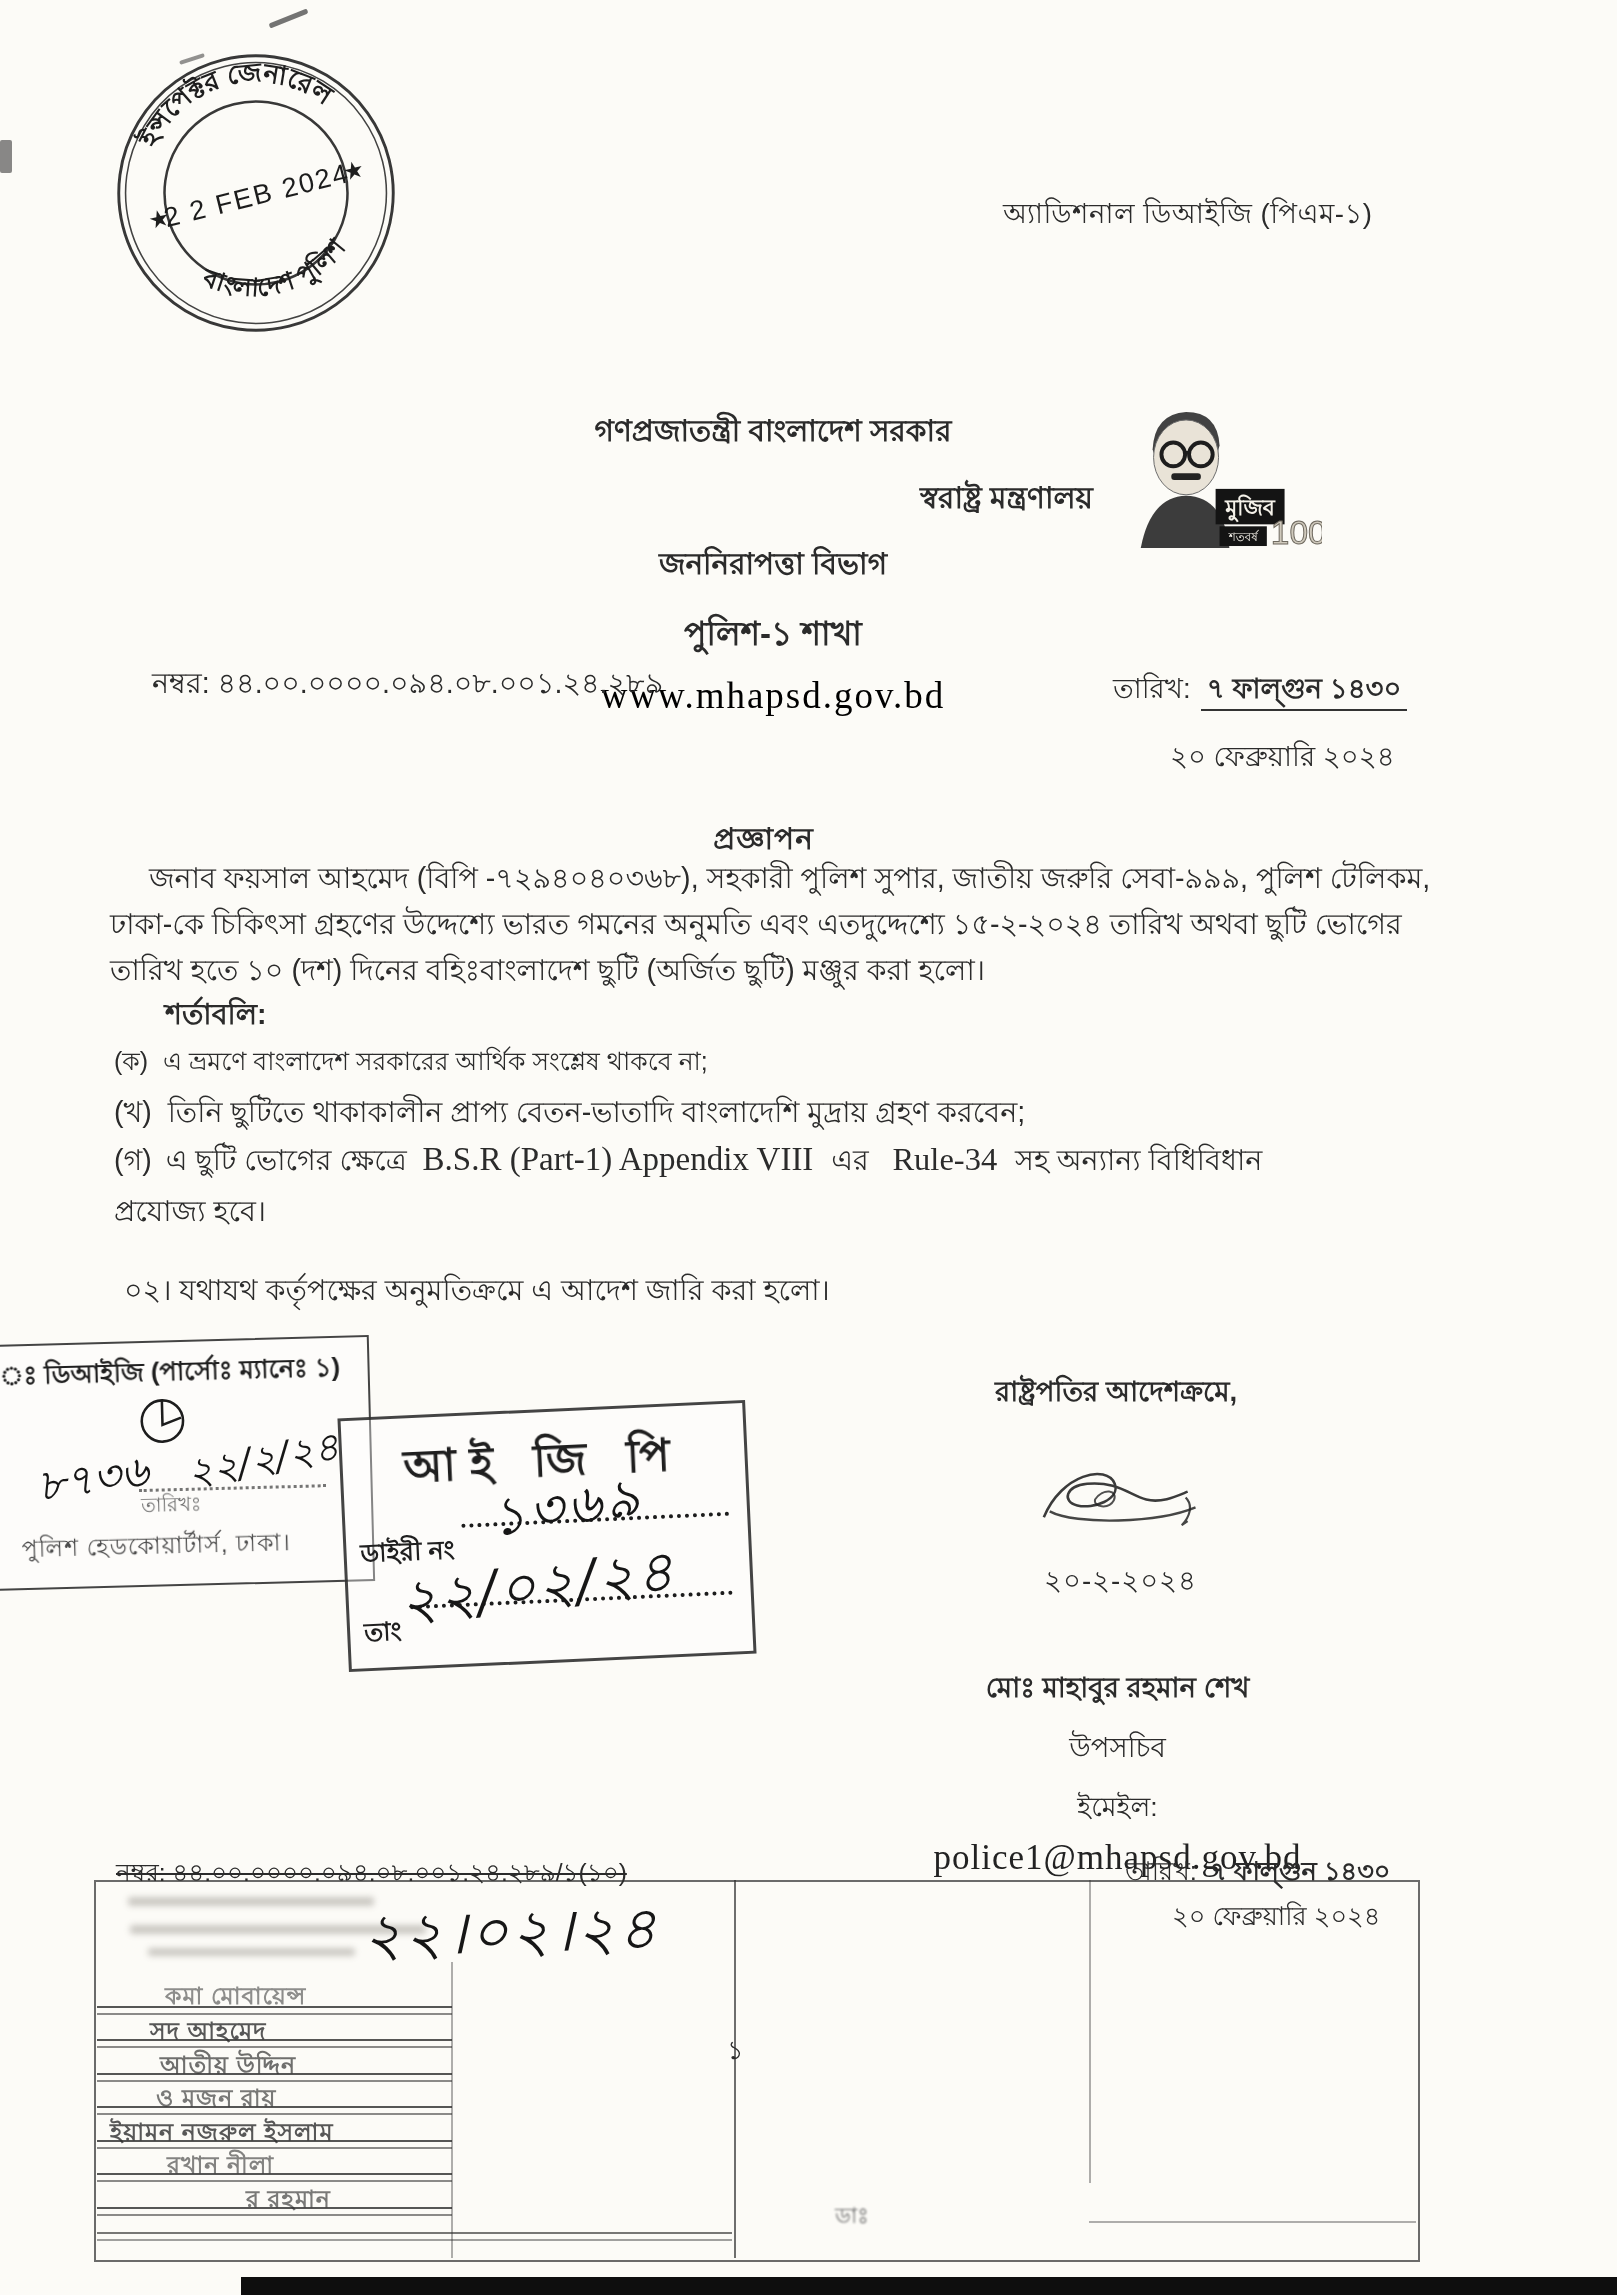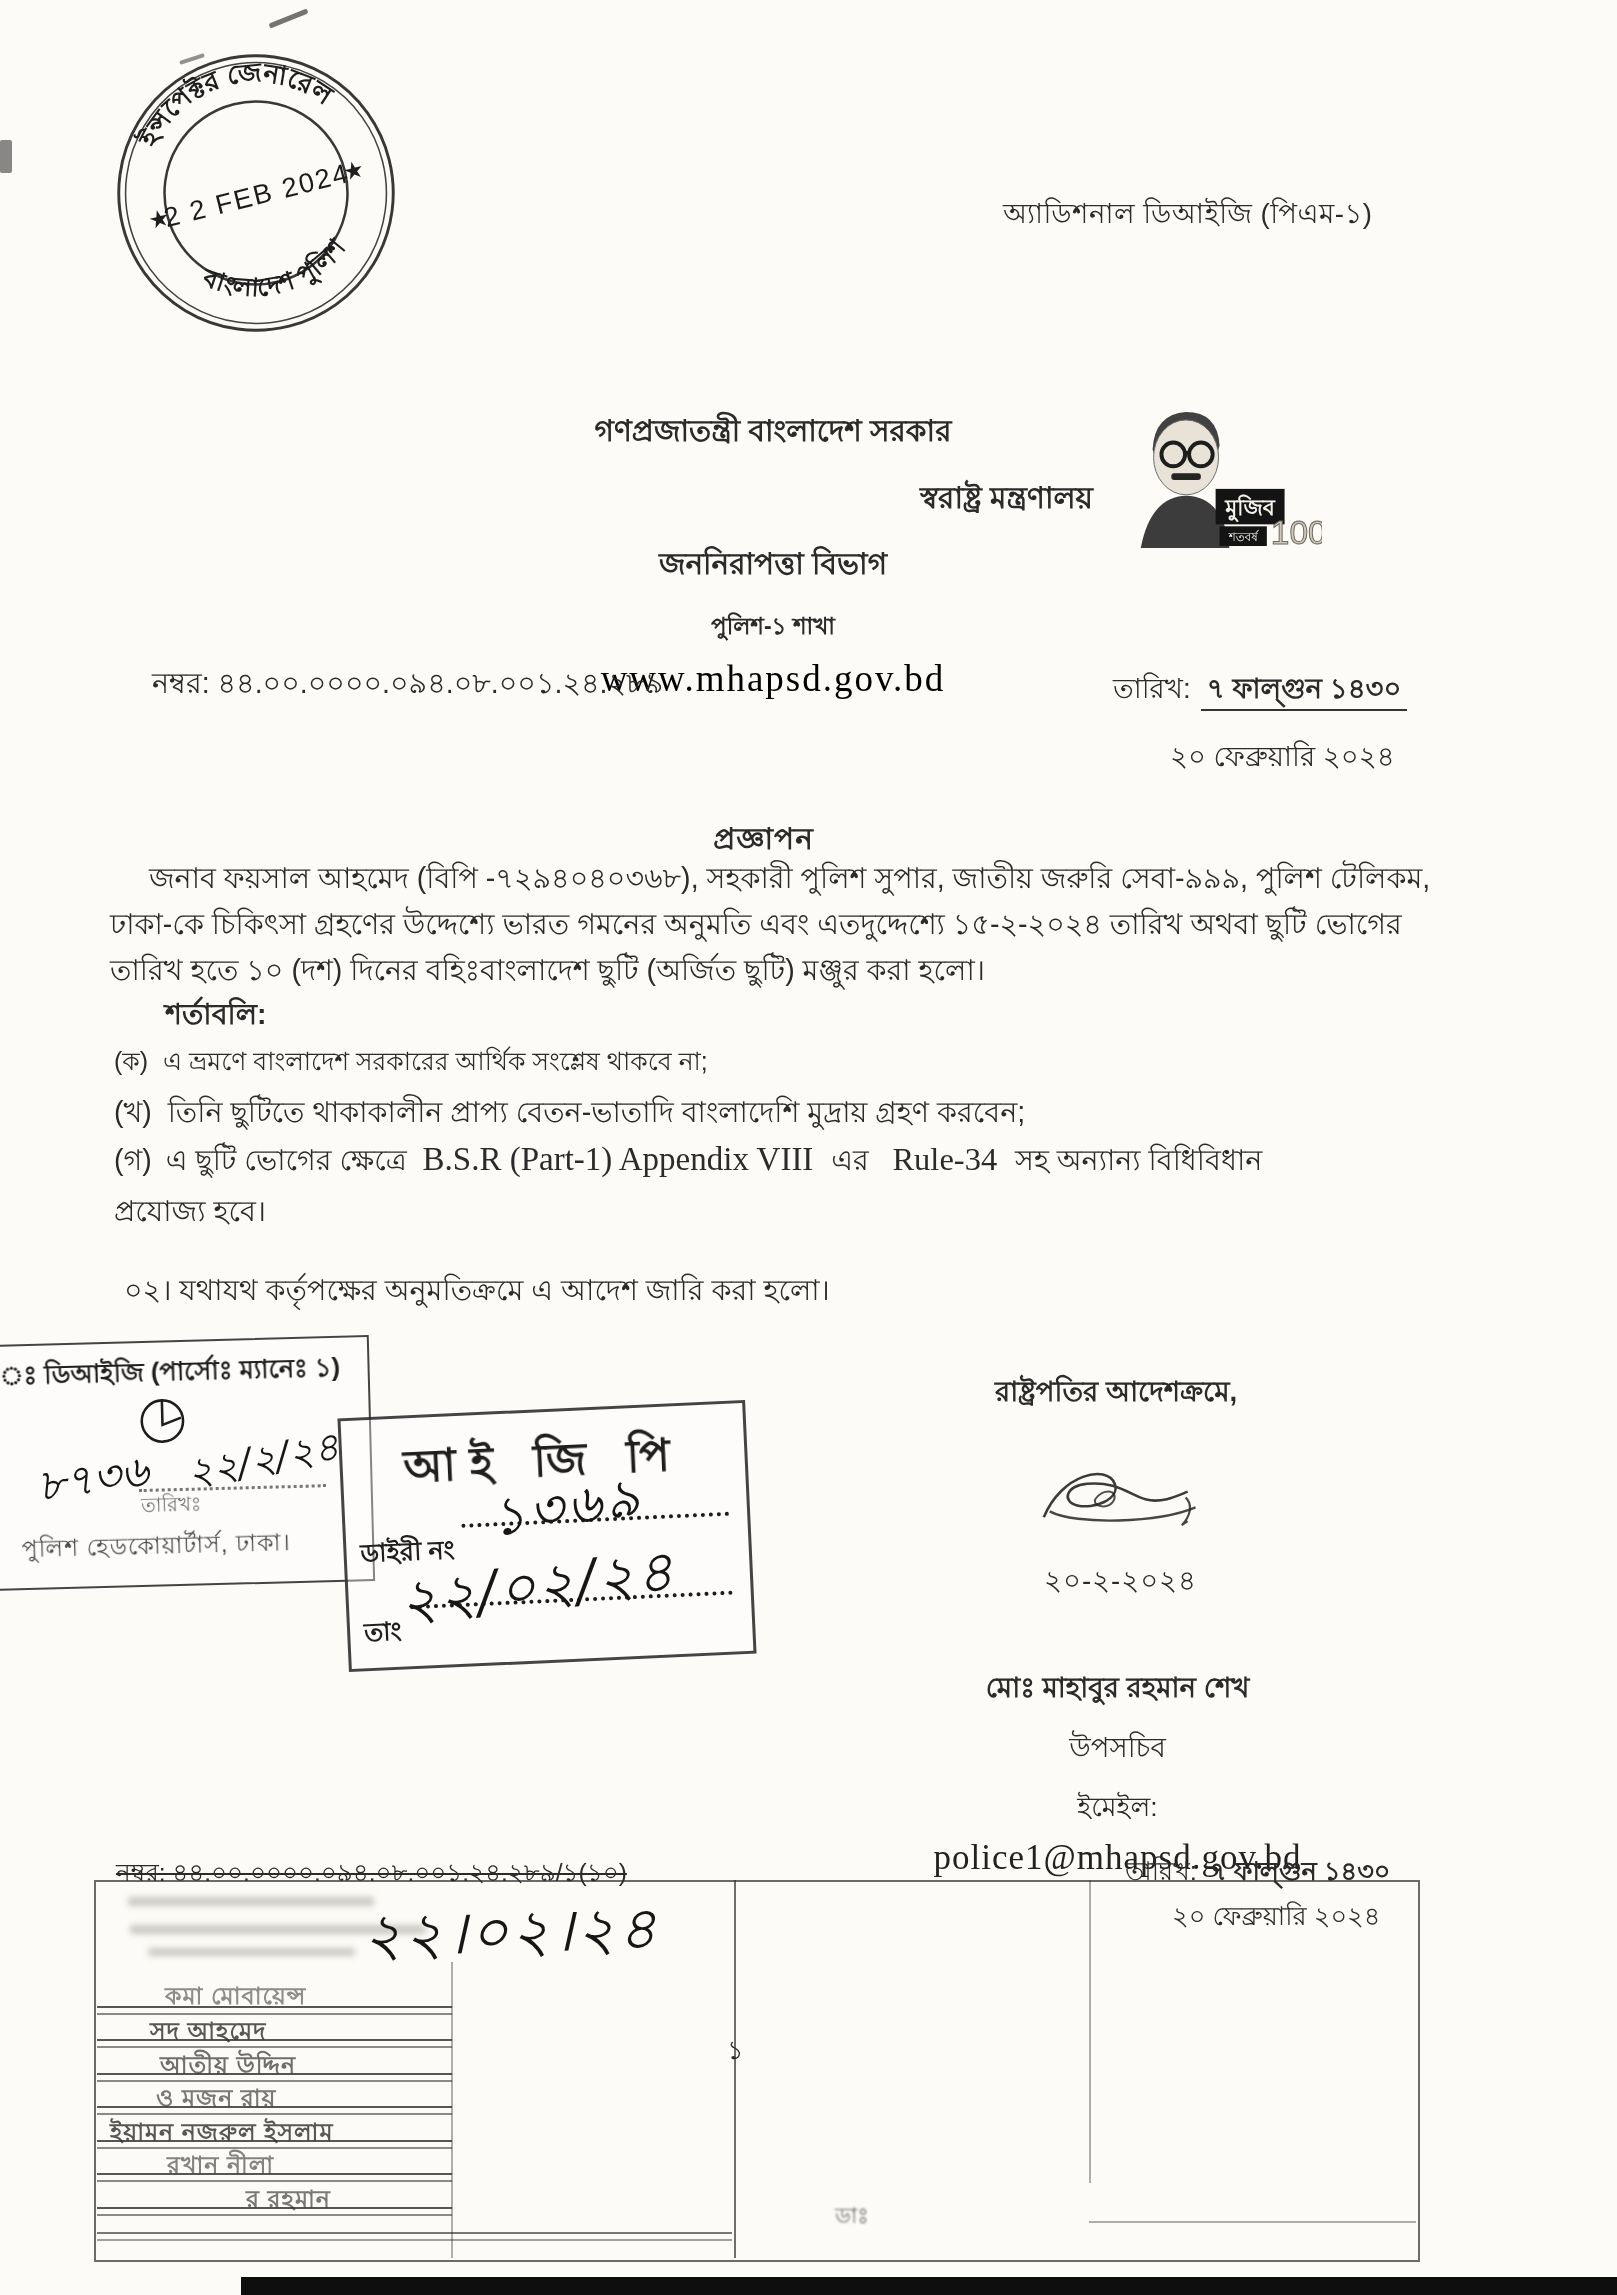--- a/index.html
+++ b/index.html
@@ -56,21 +56,21 @@
       <text x="150" y="162" text-anchor="middle" font-size="28" letter-spacing="2" fill="#1c1c1c" font-family="'Liberation Sans','DejaVu Sans',sans-serif">2 2 FEB 2024</text>
     </svg>
   </div>
 
   <div class="abs bn" style="left:1003px;top:193px;font-size:27.6px;letter-spacing:0.5px;">অ্যাডিশনাল ডিআইজি (পিএম-১)</div>
 
   <div class="abs center" style="left:453px;top:408px;width:640px;">
     <div class="bn" style="font-size:29.6px;font-weight:600;margin-bottom:16.7px;">গণপ্রজাতন্ত্রী বাংলাদেশ সরকার</div>
     <div class="bn" style="font-size:29.6px;font-weight:600;margin-bottom:16.7px;text-align:right;">স্বরাষ্ট্র মন্ত্রণালয়</div>
     <div class="bn" style="font-size:29.6px;font-weight:600;margin-bottom:16.7px;">জননিরাপত্তা বিভাগ</div>
-    <div class="bn" style="font-size:23px;font-weight:600;margin-bottom:9.9px;">পুলিশ-১ শাখা</div>
+    <div class="bn" style="font-size:33px;font-weight:600;margin-bottom:9.9px;">পুলিশ-১ শাখা</div>
     <div class="serif" style="font-size:37px;letter-spacing:2px;color:#000000;">www.mhapsd.gov.bd</div>
   </div>
 
   <div class="abs" style="left:1125px;top:400px;width:197px;height:163px;">
     <svg width="197" height="163" viewBox="0 0 200 165">
       <path d="M28,50 Q30,14 62,12 Q94,12 96,46 L92,60 L32,62 Z" fill="#2e2e2e" opacity=".9"></path>
       <ellipse cx="62" cy="58" rx="33" ry="38" fill="#e9e3d7" stroke="#6b6b6b" stroke-width="1"></ellipse>
       <circle cx="49" cy="55" r="12" fill="none" stroke="#1d1d1d" stroke-width="4"></circle>
       <circle cx="77" cy="55" r="12" fill="none" stroke="#1d1d1d" stroke-width="4"></circle>
       <line x1="61" y1="53" x2="65" y2="53" stroke="#1d1d1d" stroke-width="3"></line>

